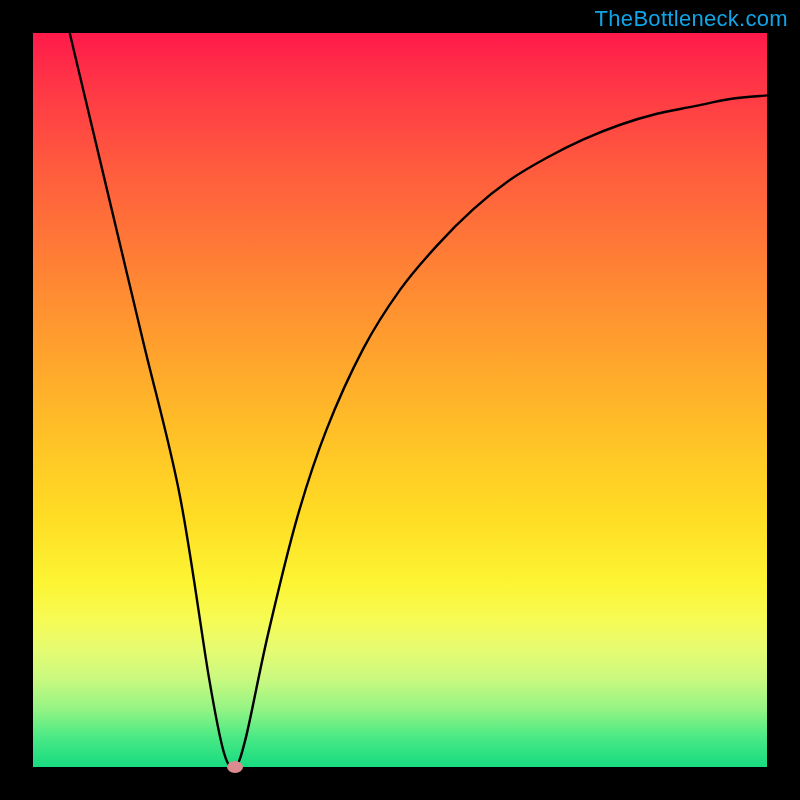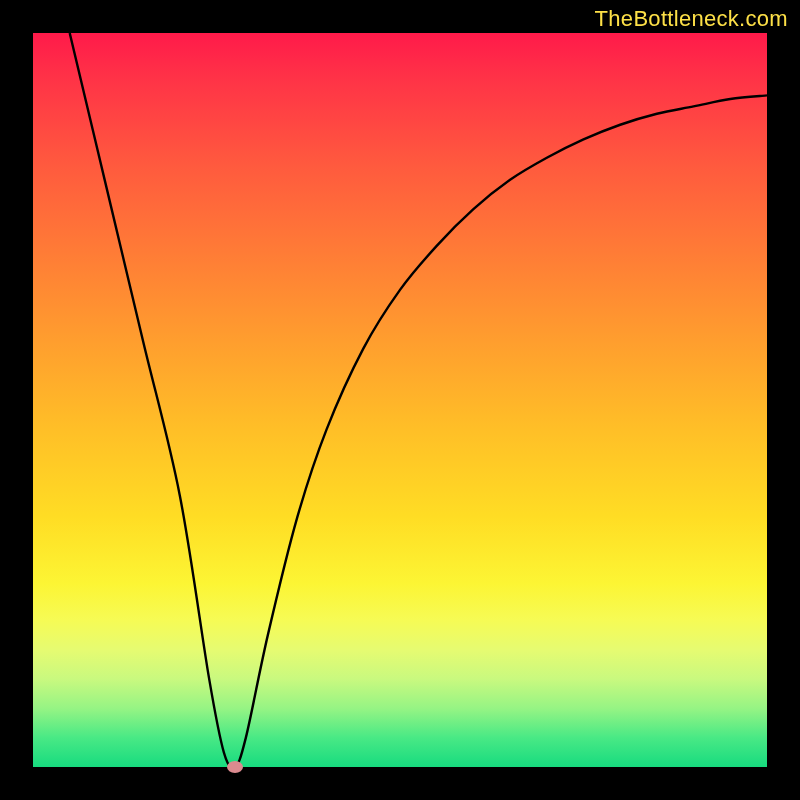--- a/index.html
+++ b/index.html
@@ -40,21 +40,21 @@
       #c9f97f 88%,
       #96f484 92%,
       #49e985 96%,
       #17db7f 100%
     );
   }
   .watermark {
     position: absolute;
     top: 6px;
     right: 12px;
-    color: #fde047;
+    color: #0ea5e9;
     font-size: 22px;
     letter-spacing: 0.3px;
     user-select: none;
     margin-left: 33px;
   }
   svg.curve {
     position: absolute;
     top: 0;
     left: 0;
     width: 734px;

